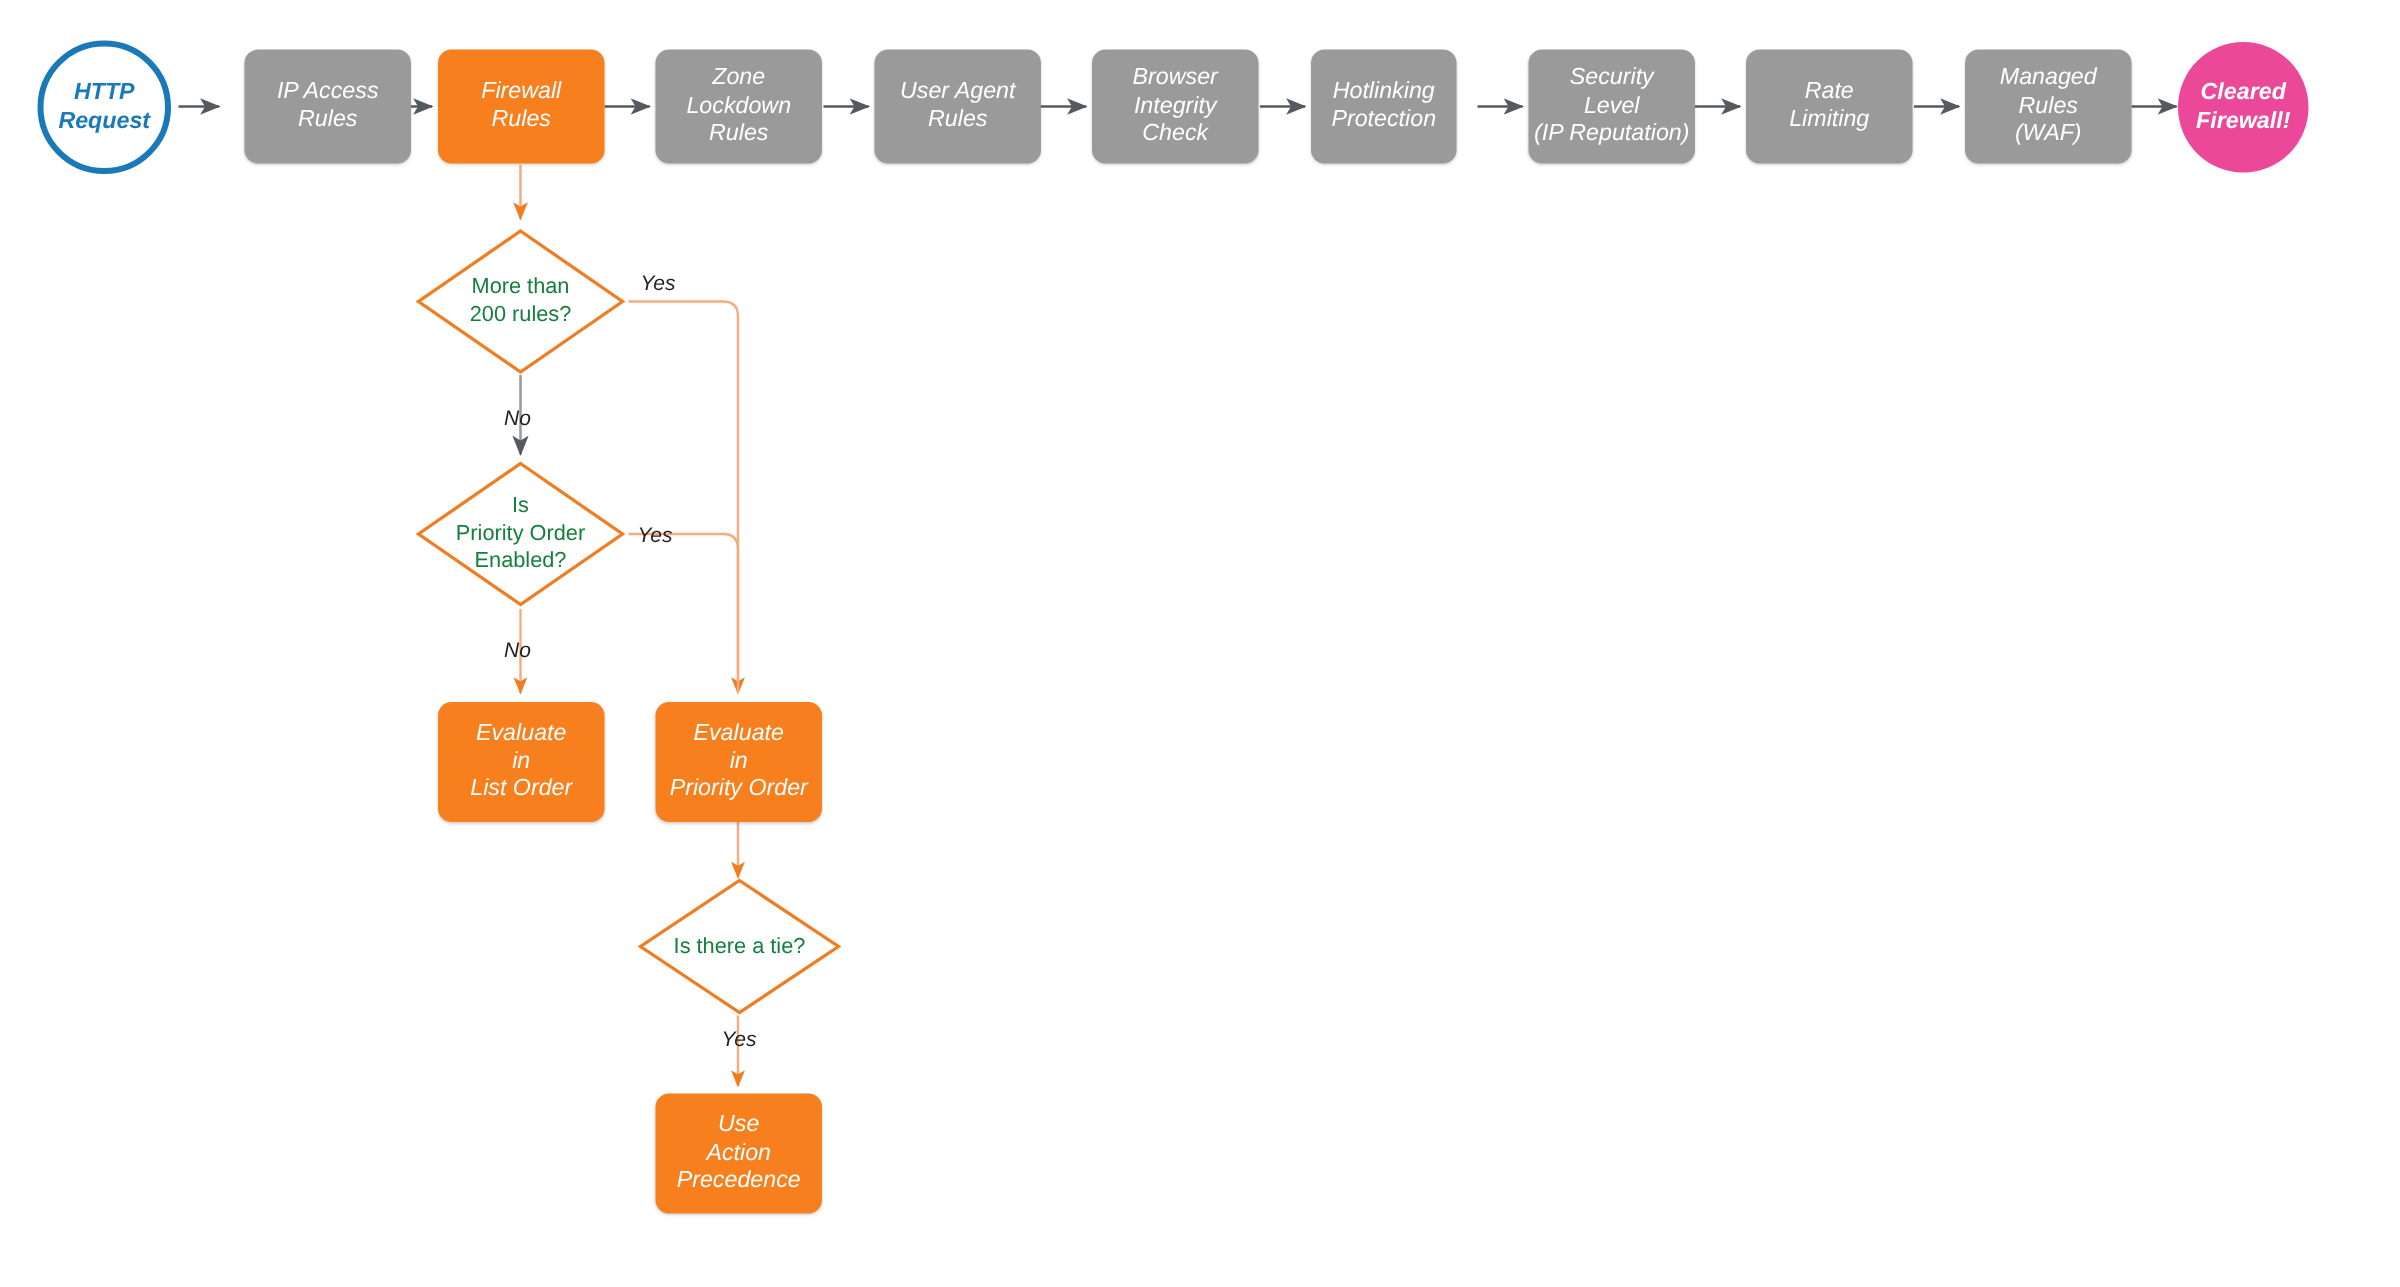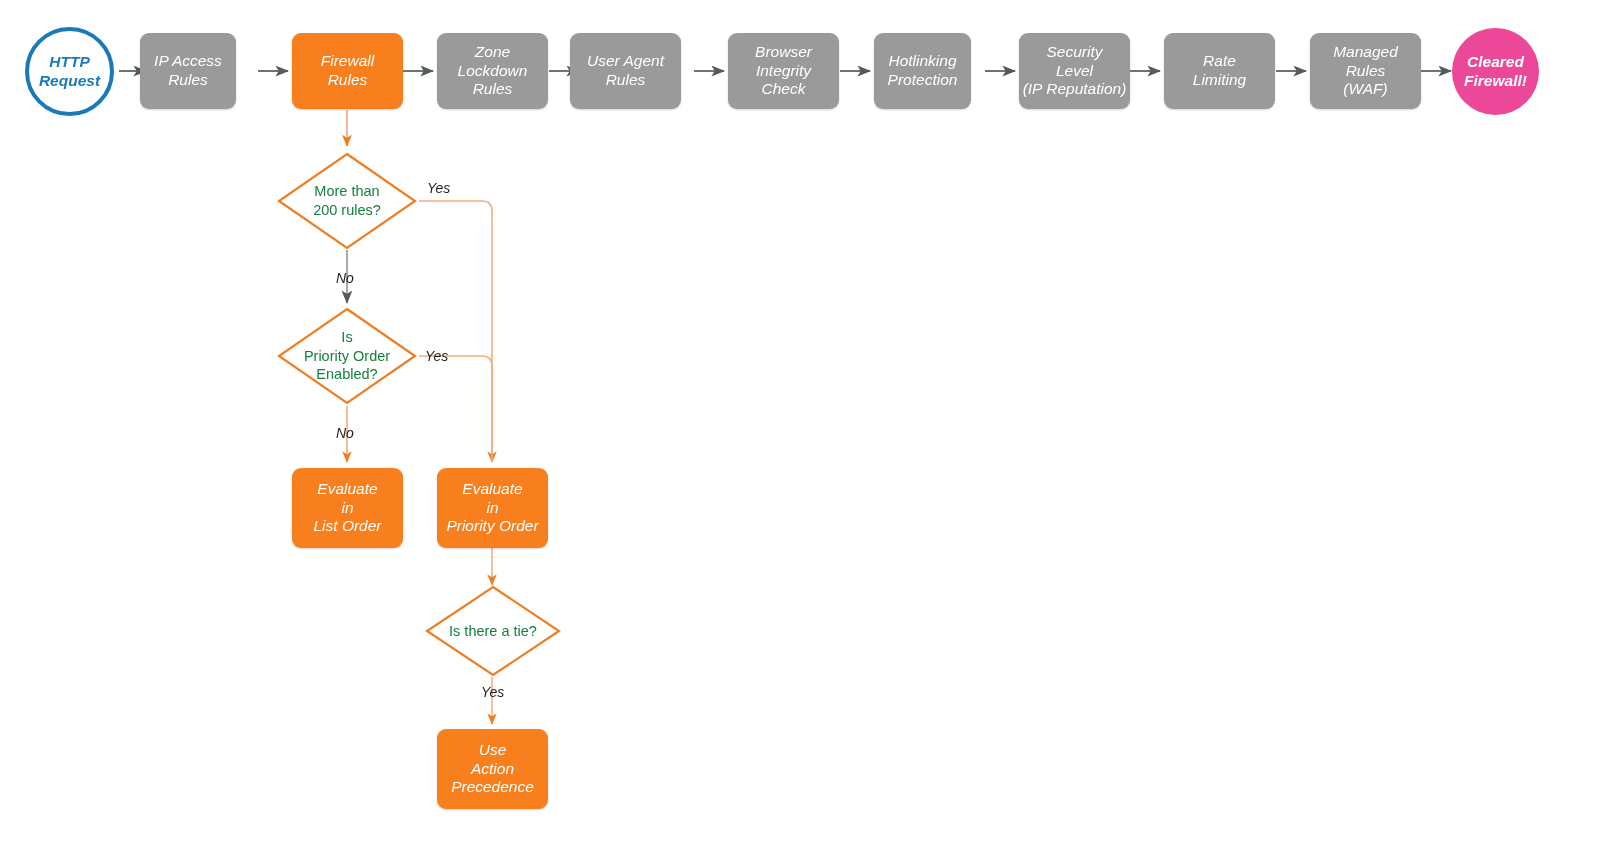--- a/index.html
+++ b/index.html
@@ -129,37 +129,37 @@
     <line x1="492" y1="548" x2="492" y2="585" stroke="#f7ac80" stroke-width="1.6" fill="none" marker-end="url(#arrow-orange)"></line>
 
     <line x1="492" y1="677" x2="492" y2="724" stroke="#f7ac80" stroke-width="1.6" fill="none" marker-end="url(#arrow-orange)"></line>
   </svg>
 
   <div class="node circle outline" style="left:25px; top:27px; width:89px; height:89px;">
     <span style="white-space:pre-line">HTTP
 Request</span>
   </div>
 
-  <div class="node box gray" style="left:140px; top:33px; width:96px; height:76px;text-align:center;">
+  <div class="node box gray" style="left:163px; top:33px; width:111px; height:76px;text-align:center;">
     <span style="white-space:pre-line">IP Access
 Rules</span>
   </div>
 
   <div class="node box orange" style="left:292px; top:33px; width:111px; height:76px;">
     <span style="white-space:pre-line">Firewall
 Rules</span>
   </div>
 
   <div class="node box gray" style="left:437px; top:33px; width:111px; height:76px;">
     <span style="white-space:pre-line">Zone
 Lockdown
 Rules</span>
   </div>
 
-  <div class="node box gray" style="left:570px; top:33px; width:111px; height:76px;">
+  <div class="node box gray" style="left:583px; top:33px; width:111px; height:76px;">
     <span style="white-space:pre-line">User Agent
 Rules</span>
   </div>
 
   <div class="node box gray" style="left:728px; top:33px; width:111px; height:76px;">
     <span style="white-space:pre-line">Browser
 Integrity
 Check</span>
   </div>
 

